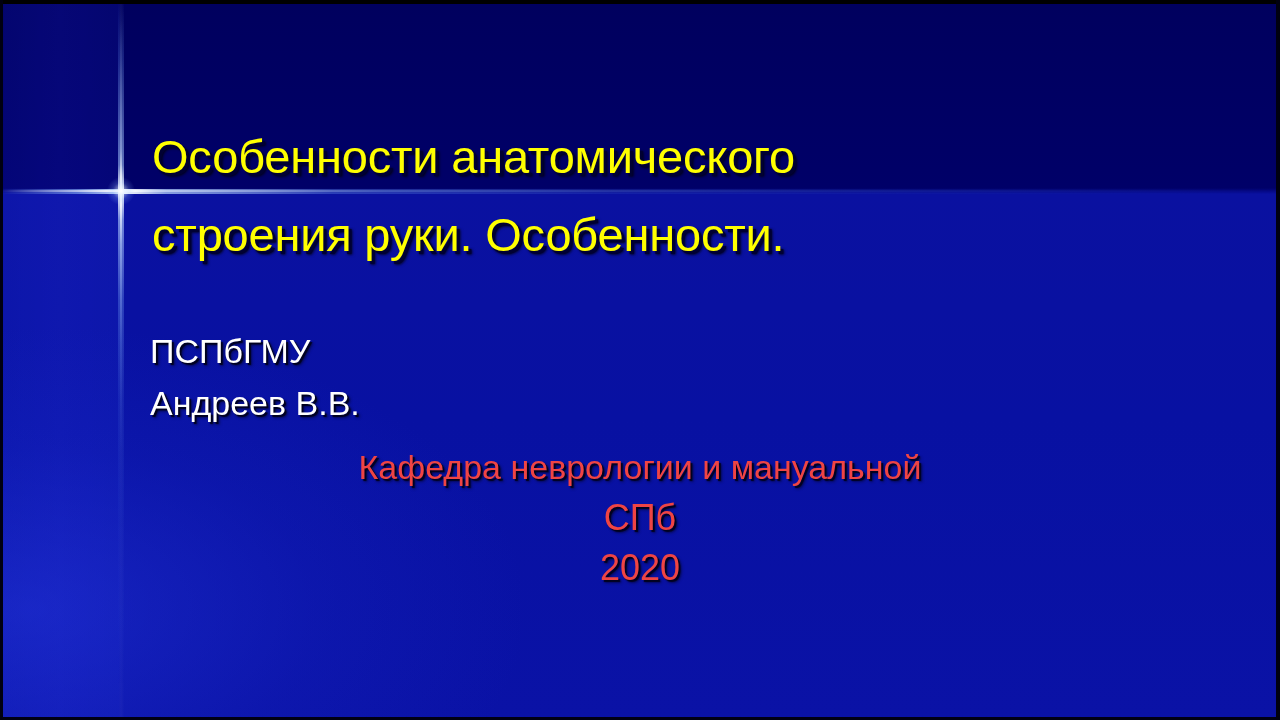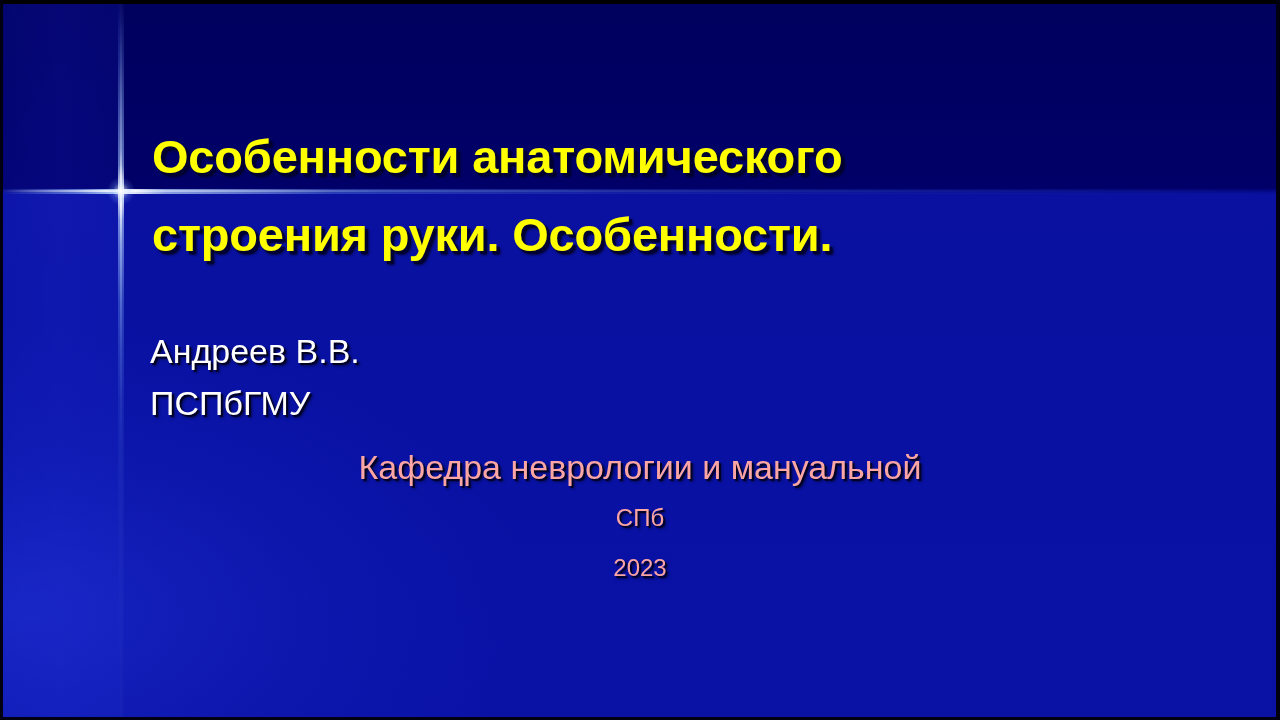--- a/index.html
+++ b/index.html
@@ -135,21 +135,21 @@
   
   .content { position:absolute; inset:0; }
 
   .title-block {
     position:absolute;
     left:152px; top:118px;
     width:1000px;
   }
   .title-line {
     font-size:47px;
-    font-weight:bold;
+    font-weight:normal;
     color:#ffff00;
     line-height:78px;
     letter-spacing:-.2px;
     white-space:nowrap;
     text-shadow:
        3px 3px 0 #000033,
        3px 3px 2px rgba(0,0,12,.85),
        4px 4px 3px rgba(0,0,0,.55);
   }
 
@@ -160,27 +160,27 @@
   }
   .line-left {
     text-align:left;
     color:#ffffff;
     font-size:34px;
     line-height:52px;
     text-shadow:2px 2px 1px rgba(0,0,20,.9), 3px 3px 3px rgba(0,0,0,.45);
   }
   .line-center {
     text-align:center;
-    color:#fca5a5;
+    color:#ef4444;
     font-size:34px;
     line-height:52px;
     text-shadow:2px 2px 1px rgba(0,0,20,.9), 3px 3px 3px rgba(0,0,0,.45);
   }
   .line-center.small {
-    font-size:24px;
+    font-size:36px;
     line-height:50px;
   }
   .spacer-sm { height:12px; }
 </style>
 </head>
 <body>
 
 <div id="slide">
 
   <div class="bg-base"></div>
@@ -194,28 +194,28 @@
   <div class="flare flare-core"></div>
 
   <div class="content">
 
     <div class="title-block">
       <div class="title-line">Особенности анатомического</div>
       <div class="title-line">строения руки. Особенности.</div>
     </div>
 
     <div class="body-block">
+      <div class="line-left">ПСПбГМУ</div>
       <div class="line-left">Андреев В.В.</div>
-      <div class="line-left">ПСПбГМУ</div>
 
       <div class="spacer-sm"></div>
 
       <div class="line-center">Кафедра неврологии и мануальной</div>
       <div class="line-center small">СПб</div>
-      <div class="line-center small">2023</div>
+      <div class="line-center small">2020</div>
     </div>
 
   </div>
 
   <div class="edge edge-top"></div>
   <div class="edge edge-bottom"></div>
   <div class="edge edge-left"></div>
   <div class="edge edge-right"></div>
 
 </div>

